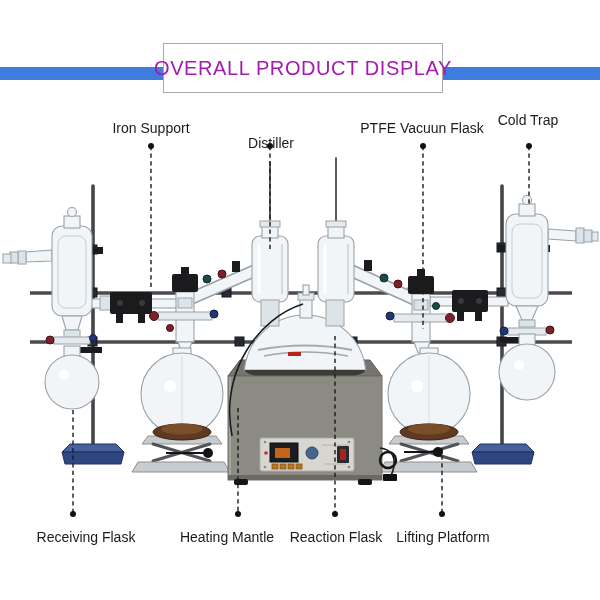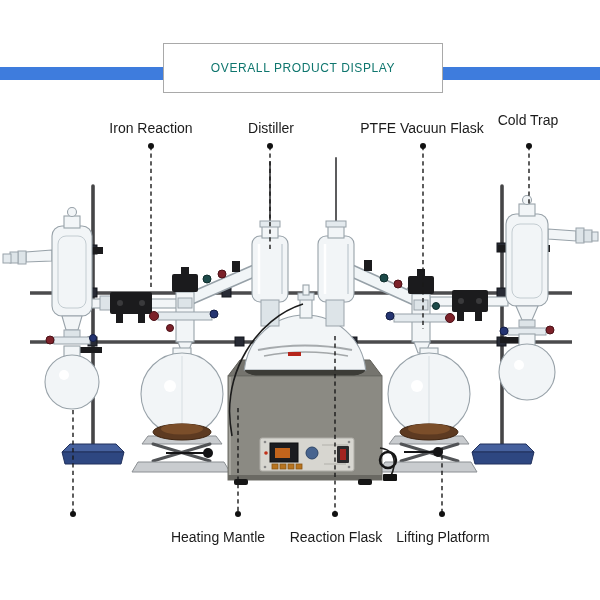--- a/index.html
+++ b/index.html
@@ -1,21 +1,21 @@
 <!DOCTYPE html>
 <html><head>
 <meta charset="utf-8">
 <style>
   html,body{margin:0;padding:0;background:#ffffff;}
   .stage{position:relative;width:600px;height:600px;background:#ffffff;overflow:hidden;
          font-family:"Liberation Sans", sans-serif;}
   .accent-bar{position:absolute;left:0;top:67px;width:600px;height:13px;background:#3e7cdd;z-index:1;}
   .title-box{position:absolute;left:163px;top:43px;width:278px;height:48px;background:#ffffff;
              border:1px solid #a9a9a9;z-index:2;display:flex;align-items:center;justify-content:center;}
-  .title-box span{font-size:12px;color:#0f766e;letter-spacing:.6px;white-space:nowrap;}
+  .title-box span{font-size:20px;color:#a21caf;letter-spacing:.6px;white-space:nowrap;}
   .photo{position:absolute;left:0;top:0;width:600px;height:600px;z-index:3;}
   .callout-label{position:absolute;transform:translateX(-50%);font-size:14px;color:#1b1b1b;
                  white-space:nowrap;z-index:4;}
   
   .glass{fill:#f2f5f7;stroke:#98a2a9;stroke-width:1.1;}
   .glass-dim{fill:#e4eaee;stroke:#98a2a9;stroke-width:1;}
   .frost{fill:#dde4e8;stroke:#9aa4ab;stroke-width:1;}
   .dark{fill:#1b1b1d;stroke:none;}
   .boss{fill:#272a34;stroke:#14161d;stroke-width:1;}
   .rod{stroke:#454547;stroke-width:3.6;stroke-linecap:round;fill:none;}
@@ -295,22 +295,23 @@
       <circle class="cdot" cx="73" cy="514" r="3"></circle>
       <line class="callout" x1="238" y1="408" x2="238" y2="514"></line>
       <circle class="cdot" cx="238" cy="514" r="3"></circle>
       <line class="callout" x1="335" y1="336" x2="335" y2="514"></line>
       <circle class="cdot" cx="335" cy="514" r="3"></circle>
       <line class="callout" x1="442" y1="448" x2="442" y2="514"></line>
       <circle class="cdot" cx="442" cy="514" r="3"></circle>
     </g>
   </svg>
 
-  <div class="callout-label" style="left:151px;top:120px">Iron Reaction</div>
-  <div class="callout-label" style="left:271px;top:120px">Distiller</div>
+  <div class="callout-label" style="left:151px;top:120px">Iron Support</div>
+  <div class="callout-label" style="left:271px;top:135px">Distiller</div>
   <div class="callout-label" style="left:422px;top:120px">PTFE Vacuun Flask</div>
   <div class="callout-label" style="left:528px;top:112px">Cold Trap</div>
 
-  <div class="callout-label" style="left:218px;top:529px">Heating Mantle</div>
+  <div class="callout-label" style="left:86px;top:529px">Receiving Flask</div>
+  <div class="callout-label" style="left:227px;top:529px">Heating Mantle</div>
   <div class="callout-label" style="left:336px;top:529px">Reaction Flask</div>
   <div class="callout-label" style="left:443px;top:529px">Lifting Platform</div>
 
 </div>
 
 </body></html>

